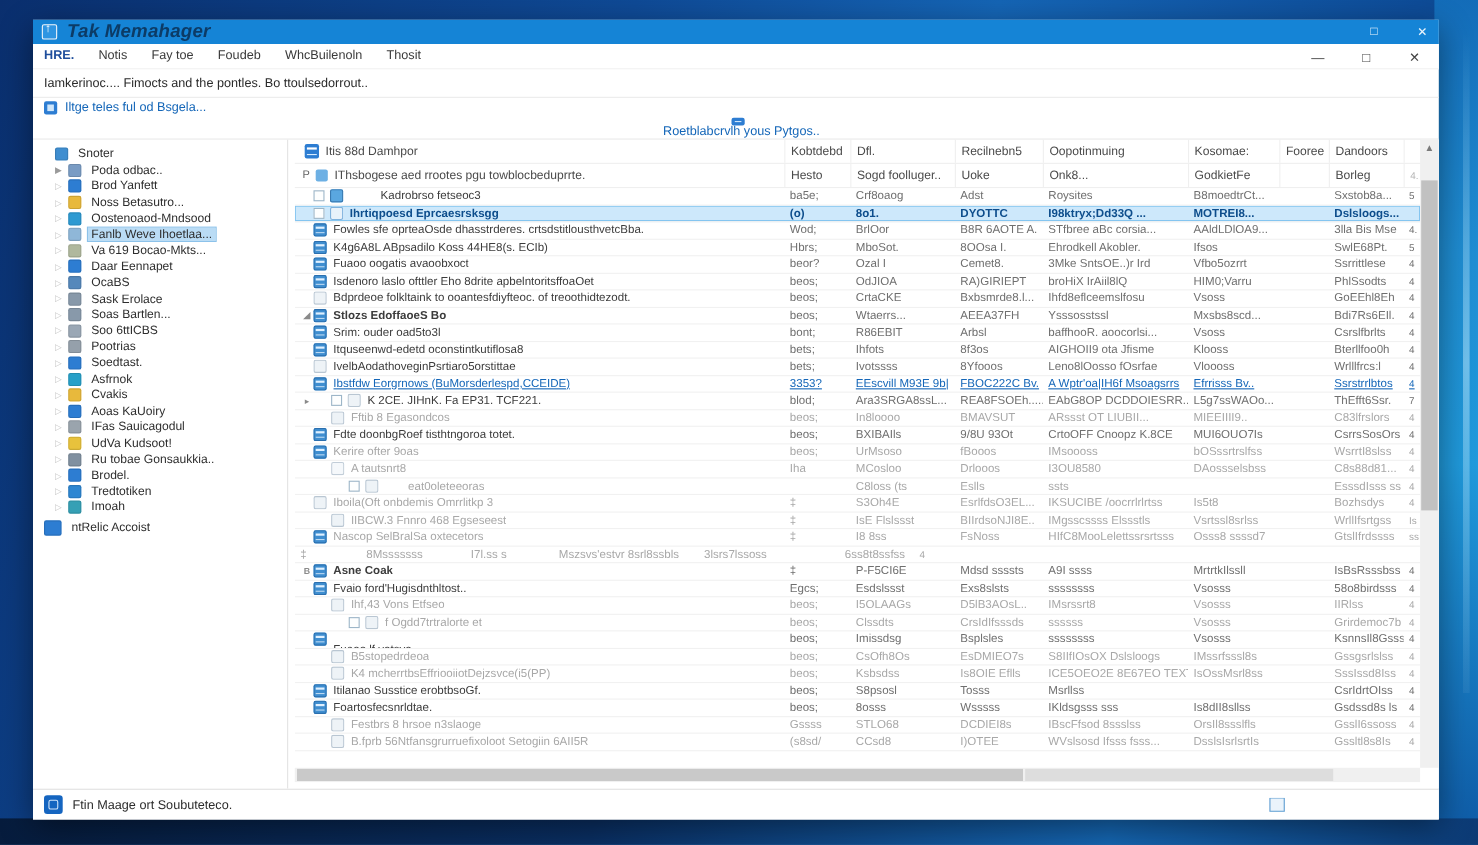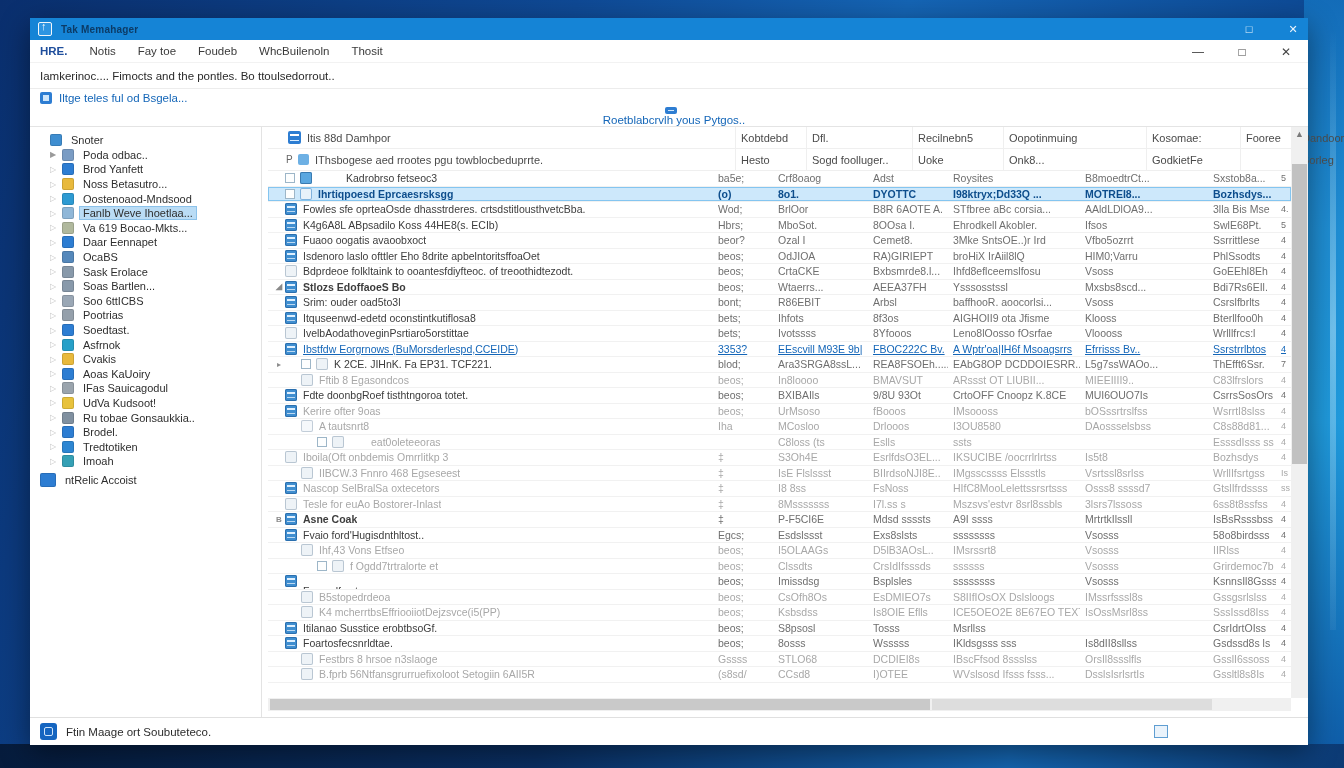--- a/index.html
+++ b/index.html
@@ -16,21 +16,21 @@
     background:linear-gradient(100deg,#061c3d 0%,#0a2f63 40%,#1566b2 75%,#0c3a74 100%); }
 
   .window { position:absolute; left:30px; top:18px; width:1278px; height:727px;
     background:#fff; box-shadow:0 8px 28px rgba(0,0,0,.45); }
 
   .titlebar { position:absolute; left:0; top:0; width:100%; height:22px; background:#1584d6;
     display:flex; align-items:center; padding-left:8px; }
   .app-icon { width:14px; height:14px; border:1.5px solid #f2f6fa; border-radius:2px; background:#2e95e2;
     position:relative; margin-right:9px; }
   .app-icon:after { content:"↑"; position:absolute; left:2px; top:-3px; color:#fff; font-size:11px; }
-  .title-text { font-size:10px; color:#0c3b66; font-weight:bold; letter-spacing:.2px; }
+  .title-text { font-size:17px; color:#0c3b66; font-weight:bold; letter-spacing:.2px;font-style:italic; }
   .tb-btns { position:absolute; right:8px; top:0; height:22px; display:flex; align-items:center; gap:30px; }
   .tb-btn { color:#eaf4fc; font-size:11px; width:14px; text-align:center; }
 
   .menubar { position:absolute; left:0; top:22px; width:100%; height:23px; background:#fff;
     display:flex; align-items:center; padding-left:10px; border-bottom:1px solid #f2f2f2; }
   .menu-item { font-size:11.5px; color:#3a3a3a; margin-right:22px; }
   .menu-item.first { color:#1f4e9c; font-weight:bold; }
   .mb-btns { position:absolute; right:14px; top:0; height:23px; display:flex; align-items:center; gap:28px; }
   .mb-btn { color:#444; font-size:12px; width:16px; text-align:center; }
 
@@ -52,21 +52,21 @@
   .chev { width:10px; font-size:8px; color:#9a9a9a; }
   .t-ic { width:12px; height:12px; border-radius:2px; margin:0 6px 0 2px; flex:none; box-shadow:inset 0 0 0 1px rgba(0,0,0,.12); }
   .tree-label { padding:0 3px; }
   .tree-row.sel .tree-label { background:#badcf5; outline:1px solid #8cc2ea; }
   .tree-bottom { margin-top:4px; }
   .tree-bottom .t-ic { width:16px; height:14px; }
 
   .grid { position:absolute; left:238px; top:0; width:1040px; height:100%; }
   .hrow { display:flex; height:22px; align-items:center; border-bottom:1px solid #efefef; }
   .hcell { font-size:11px; color:#4a4a4a; padding-left:5px; border-left:1px solid #efefef;
-    height:100%; display:flex; align-items:center; overflow:hidden; white-space:nowrap;margin-left:11px; }
+    height:100%; display:flex; align-items:center; overflow:hidden; white-space:nowrap; }
   .hname { border-left:none; }
   .hn-ic { width:13px; height:13px; background:#2d7dd2; border-radius:2px; margin:0 6px 0 4px; position:relative; flex:none;}
   .hn-ic:after { content:""; position:absolute; inset:3px 2px; border-top:2px solid #fff; border-bottom:1px solid #d8ecff; }
   .flag-ic { width:11px; height:11px; background:#6db0e4; border-radius:2px; margin:0 6px 0 2px; flex:none; }
   .pmark { color:#666; font-size:10px; margin-left:2px; width:10px; }
 
   .tbody { position:absolute; left:0; top:44px; width:1023px; height:527px; overflow:hidden; }
   .row { display:flex; height:15.5px; align-items:center; border-bottom:1px solid #f1f1f1;
     font-size:10.5px; color:#3c3c3c; }
   .cell { padding-left:5px; overflow:hidden; white-space:nowrap; height:100%; display:flex; align-items:center; }
@@ -350,21 +350,21 @@
                 <div class="cb"></div>
                 <div class="r-ic refresh"></div>
                 <div style="overflow: hidden; white-space: nowrap;">Ihrtiqpoesd Eprcaesrsksgg</div>
               </div>
               <div class="cell c2">(o)</div>
               <div class="cell c3">8o1.</div>
               <div class="cell c4">DYOTTC</div>
               <div class="cell c5">I98ktryx;Dd33Q ...</div>
               <div class="cell c6">MOTREI8...</div>
               <div class="cell c7"></div>
-              <div class="cell c8">Bozhsdys...</div>
+              <div class="cell c8">Dslsloogs...</div>
               <div class="cell c9"></div>
             </div>
             <div class="row">
               <div class="cell c-name">
                 <div class="rail"></div>
                 <div class="r-ic task"></div>
                 <div style="overflow: hidden; white-space: nowrap;">Fowles sfe oprteaOsde dhasstrderes. crtsdstitlousthvetcBba.</div>
               </div>
               <div class="cell c2">Wod;</div>
               <div class="cell c3">BrlOor</div>
@@ -646,25 +646,20 @@
               <div class="cell c2">‡</div>
               <div class="cell c3">I8 8ss</div>
               <div class="cell c4">FsNoss</div>
               <div class="cell c5">HIfC8MooLelettssrsrtsss</div>
               <div class="cell c6">Osss8 ssssd7</div>
               <div class="cell c7"></div>
               <div class="cell c8">GtslIfrdssss</div>
               <div class="cell c9">ss</div>
             </div>
             <div class="row dim">
-              <div class="cell c-name">
-                <div class="rail"></div>
-                <div class="r-ic doc"></div>
-                <div style="overflow: hidden; white-space: nowrap;">Tesle for euAo Bostorer-Inlast</div>
-              </div>
               <div class="cell c2">‡</div>
               <div class="cell c3">8Msssssss</div>
               <div class="cell c4">I7l.ss s</div>
               <div class="cell c5">Mszsvs'estvr 8srl8ssbls</div>
               <div class="cell c6">3lsrs7lssoss</div>
               <div class="cell c7"></div>
               <div class="cell c8">6ss8t8ssfss</div>
               <div class="cell c9">4</div>
             </div>
             <div class="row bold">

